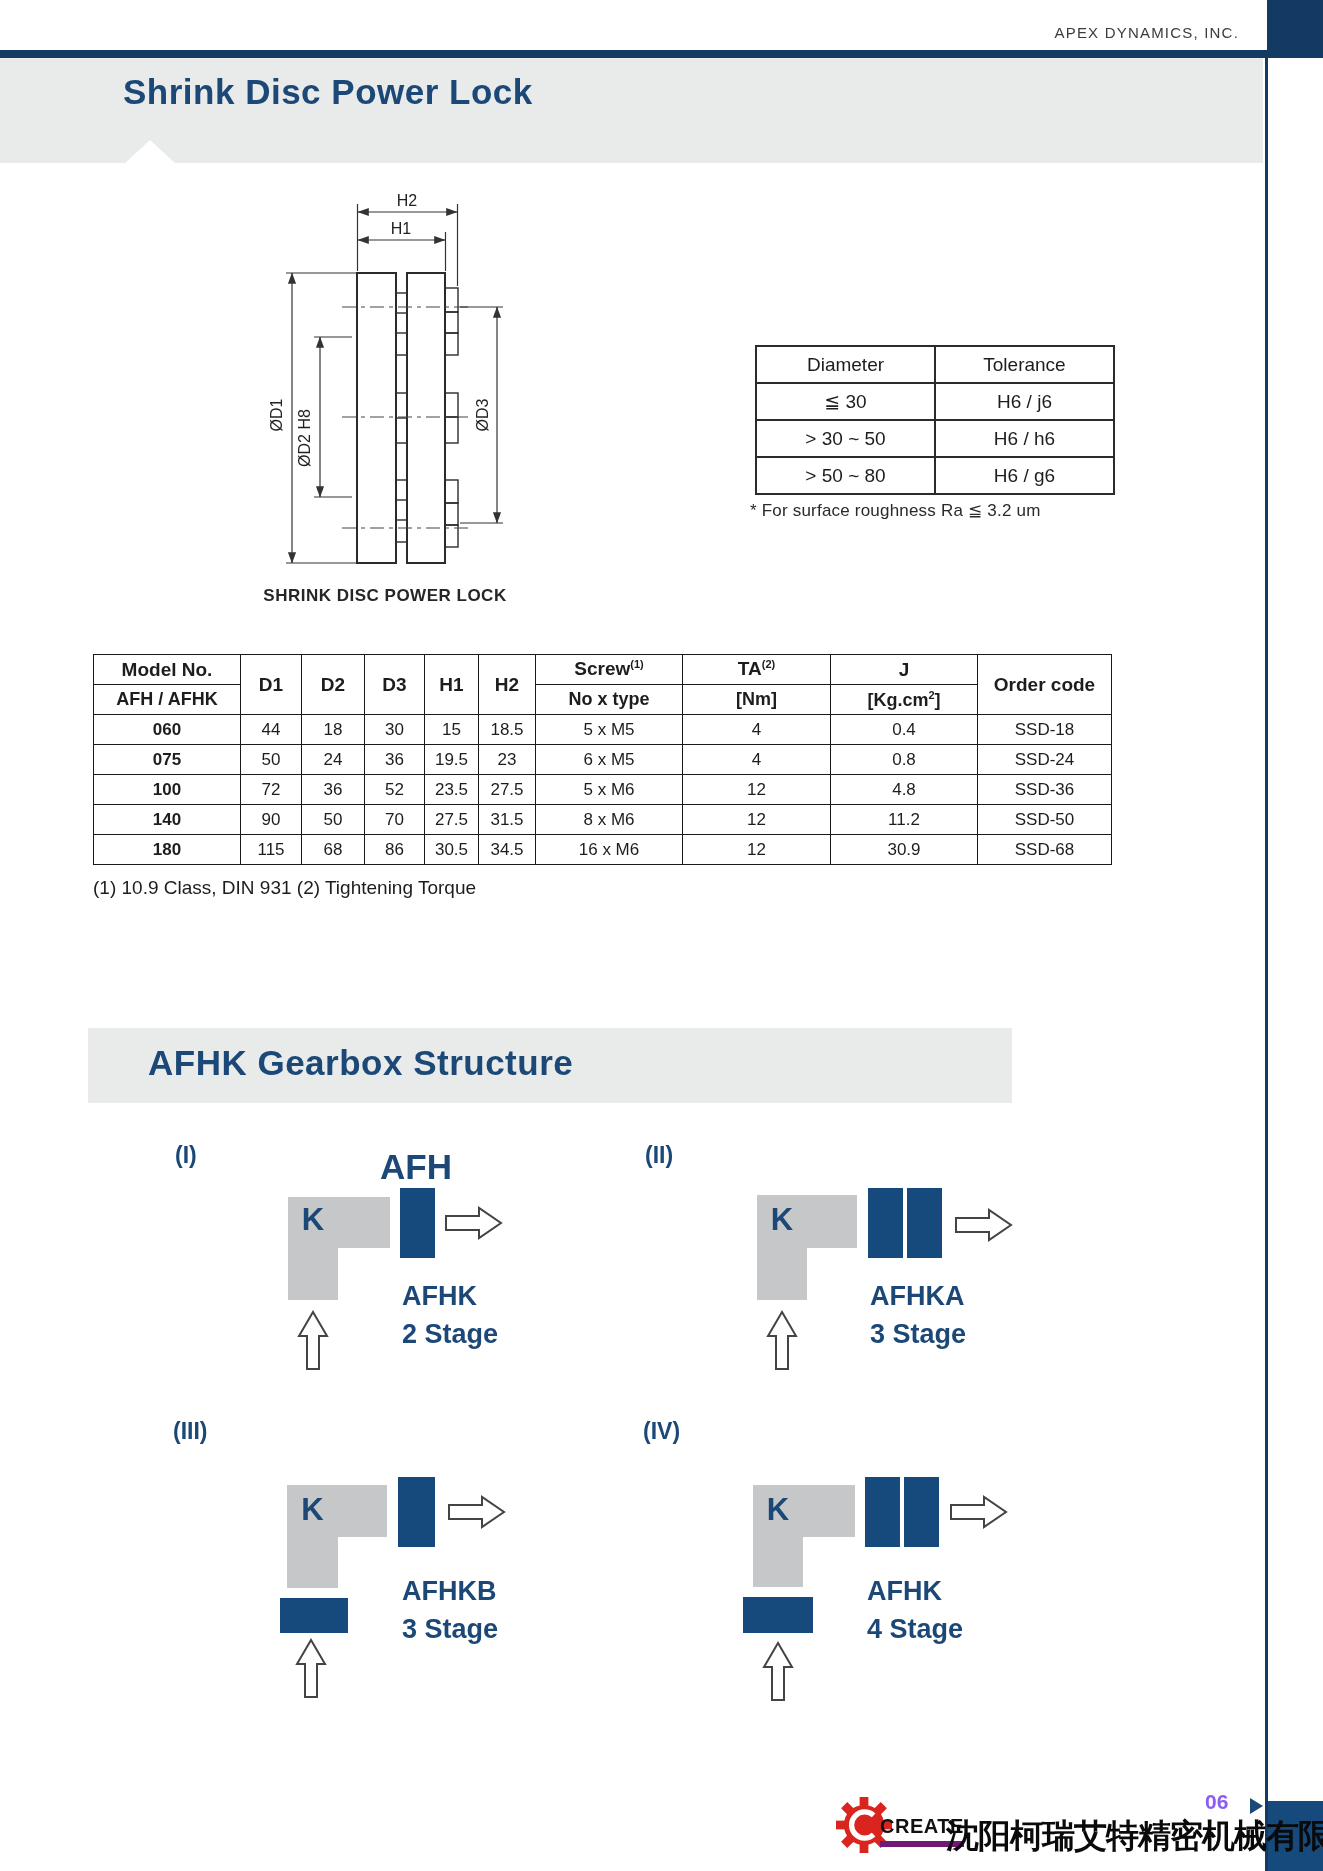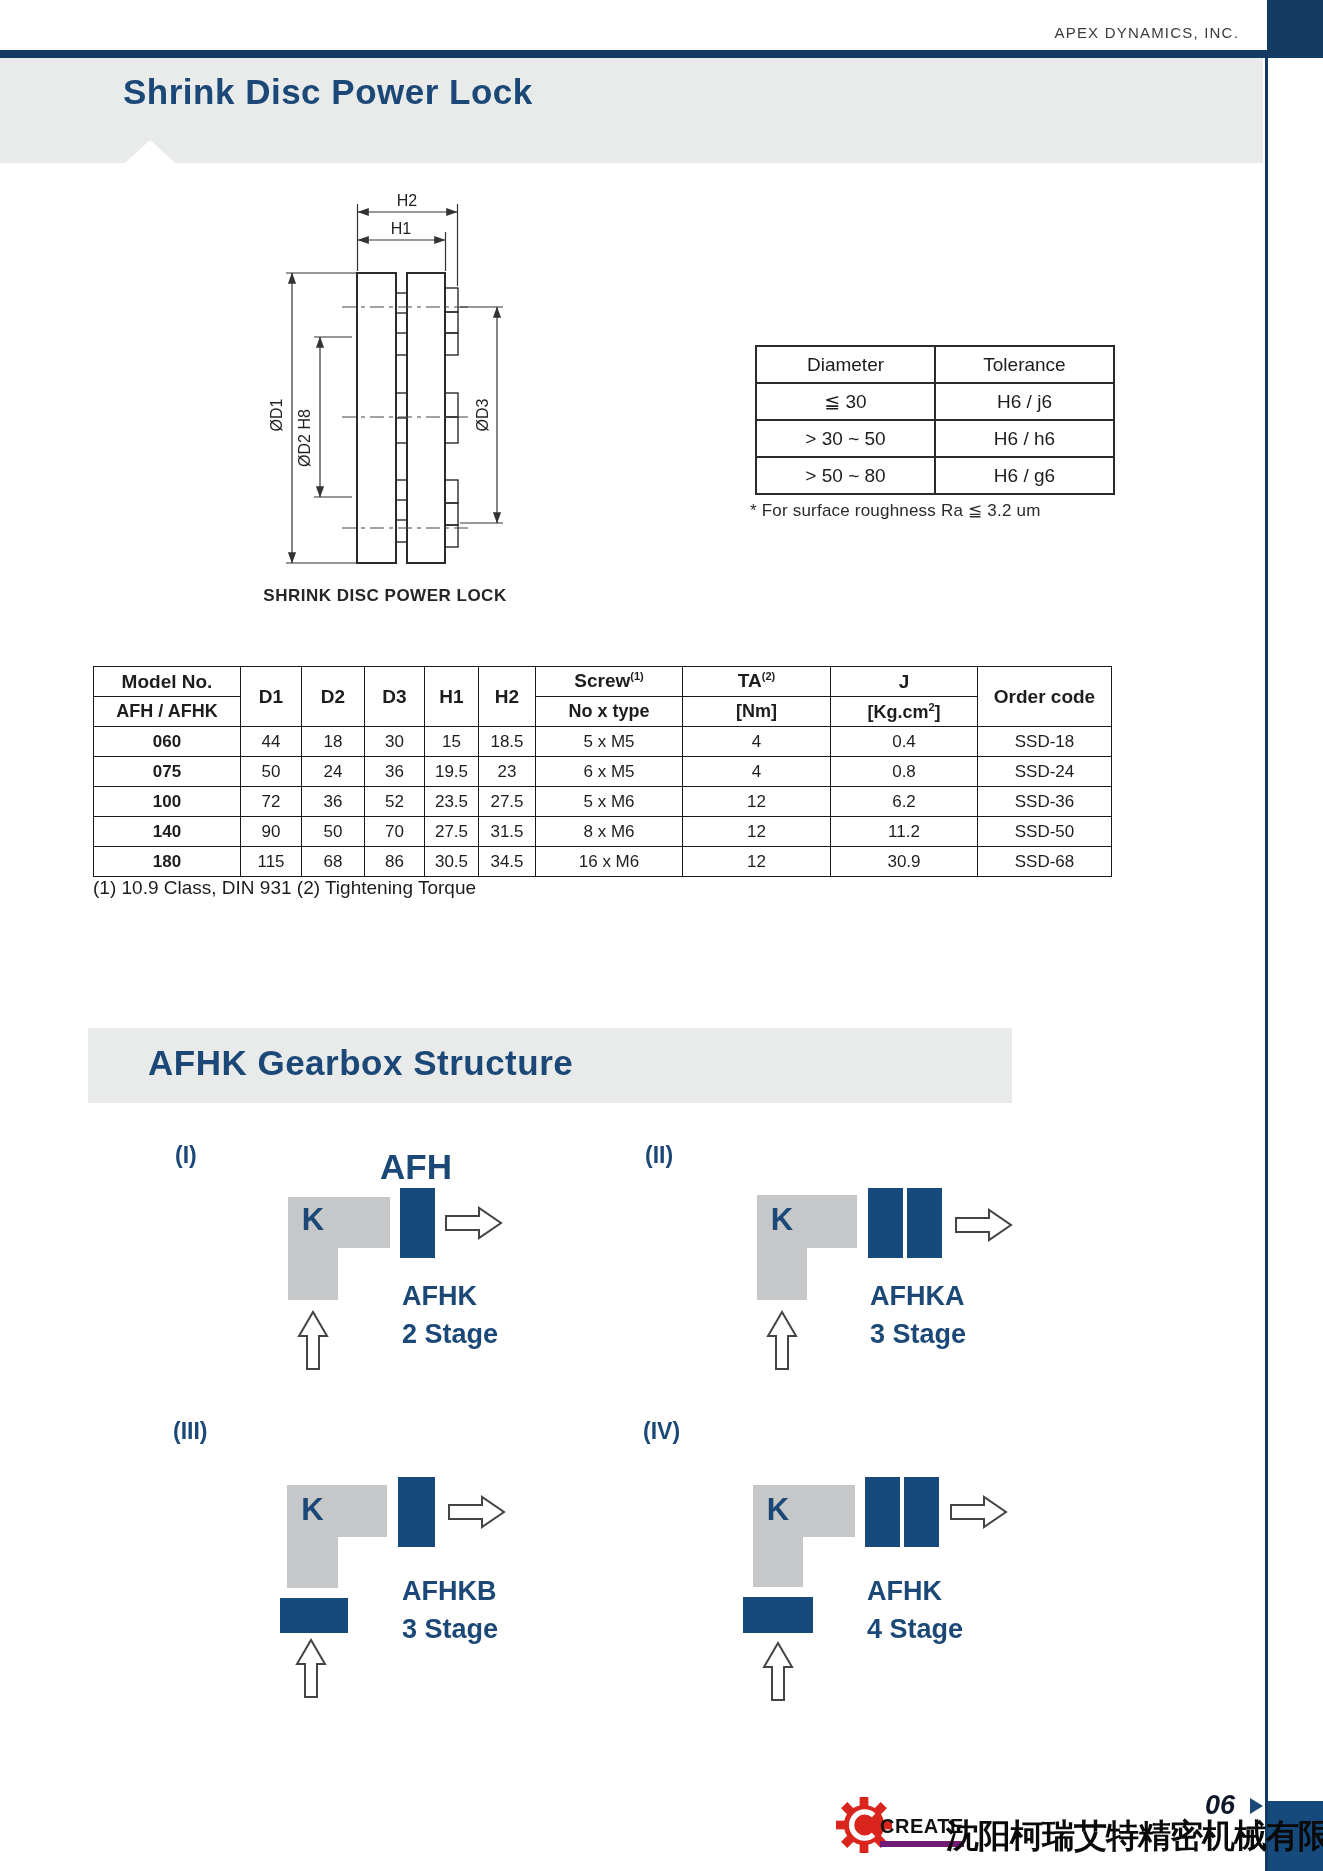--- a/index.html
+++ b/index.html
@@ -41,21 +41,21 @@
   }
   .tol-table td{
     border:2px solid #2b2b2b;width:177px;height:35px;text-align:center;
     font-size:19px;color:#1d1d1d;padding:0;
   }
   .tol-note{
     position:absolute;left:750px;top:500px;font-size:17px;color:#2a2a2a;letter-spacing:.2px;
   }
 
   
-  .spec-table{position:absolute;left:93px;top:654px;border-collapse:collapse;table-layout:fixed;margin-top:12px;}
+  .spec-table{position:absolute;left:93px;top:654px;border-collapse:collapse;table-layout:fixed;}
   .spec-table td{
     border:1.5px solid #1a1a1a;text-align:center;vertical-align:middle;
     font-size:17px;color:#1d1d1d;padding:0;height:29px;
   }
   .spec-table .hd{font-weight:bold;font-size:19px;}
   .spec-table .hd2{font-weight:bold;font-size:18px;}
   .spec-table .model{font-weight:bold;}
   .spec-table sup{font-size:11px;}
   .spec-footnote{position:absolute;left:93px;top:877px;font-size:19px;color:#1d1d1d;}
 
@@ -70,21 +70,21 @@
   .gray-block{position:absolute;background:#C6C7C8;}
   .k-letter{position:absolute;font-size:31px;font-weight:bold;color:#1B4876;text-align:center;}
   .blue-block{position:absolute;background:#164A7C;}
   .diagram-label{
     position:absolute;font-size:27px;font-weight:bold;color:#1B4876;line-height:38px;
     white-space:nowrap;
   }
   .top-label{position:absolute;font-size:35px;font-weight:bold;color:#1B4876;text-align:center;}
 
   
-  .page-number{position:absolute;left:1205px;top:1790px;font-size:27px;font-weight:bold;color:#0f172a;font-style:italic;}
+  .page-number{position:absolute;left:1205px;top:1790px;font-size:21px;font-weight:bold;color:#8b5cf6;}
   .page-arrow-icon{
     position:absolute;left:1250px;top:1798px;width:0;height:0;
     border-top:8px solid transparent;border-bottom:8px solid transparent;
     border-left:13px solid #1B4876;
   }
   .bottom-corner-block{position:absolute;left:1268px;top:1801px;width:55px;height:70px;background:#164A7C;}
   .logo-wrap{position:absolute;left:836px;top:1795px;width:110px;height:62px;}
   .logo-text{
     position:absolute;left:44px;top:20px;font-size:20px;font-weight:800;color:#111;
     letter-spacing:.5px;border-bottom:6px solid #701a75;padding-bottom:3px;
@@ -251,21 +251,21 @@
     </tr>
     <tr>
       <td class="model">100</td>
       <td>72</td>
           <td>36</td>
       <td>52</td>
           <td>23.5</td>
       <td>27.5</td>
           <td>5 x M6</td>
       <td>12</td>
-          <td>6.2</td>
+          <td>4.8</td>
       <td>SSD-36</td>
     </tr>
     <tr>
       <td class="model">140</td>
       <td>90</td>
           <td>50</td>
       <td>70</td>
           <td>27.5</td>
       <td>31.5</td>
           <td>8 x M6</td>

